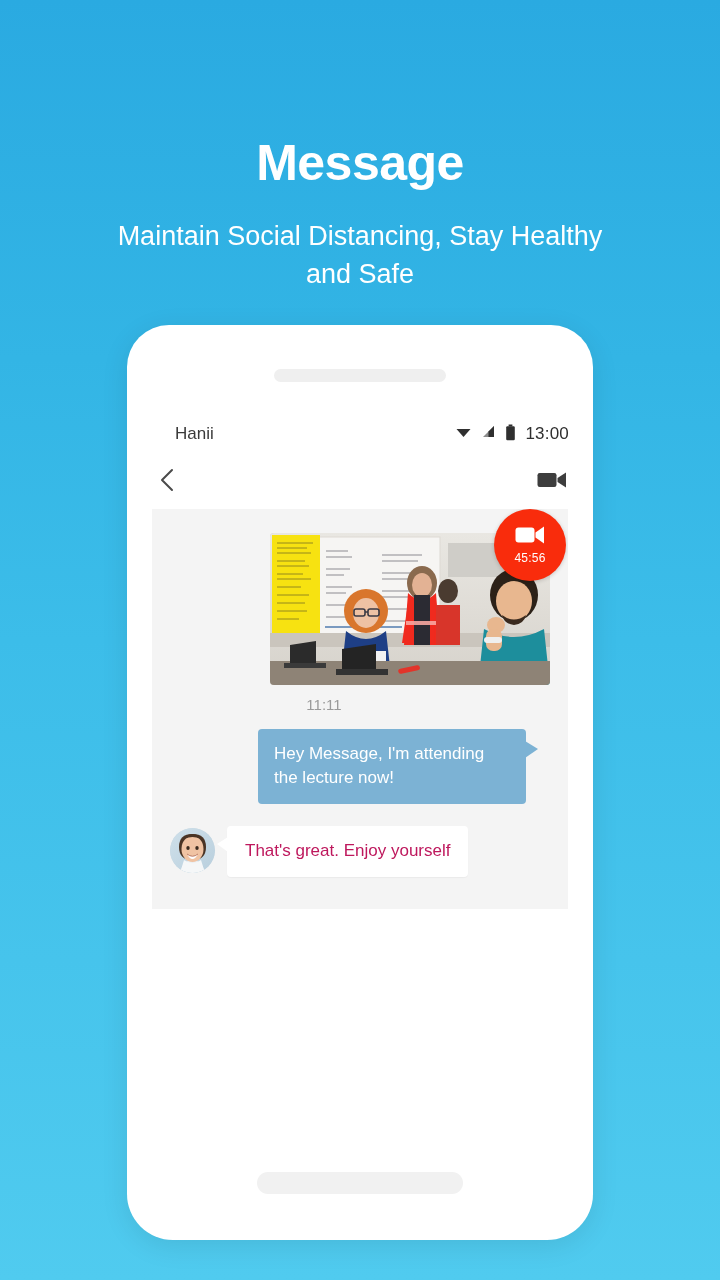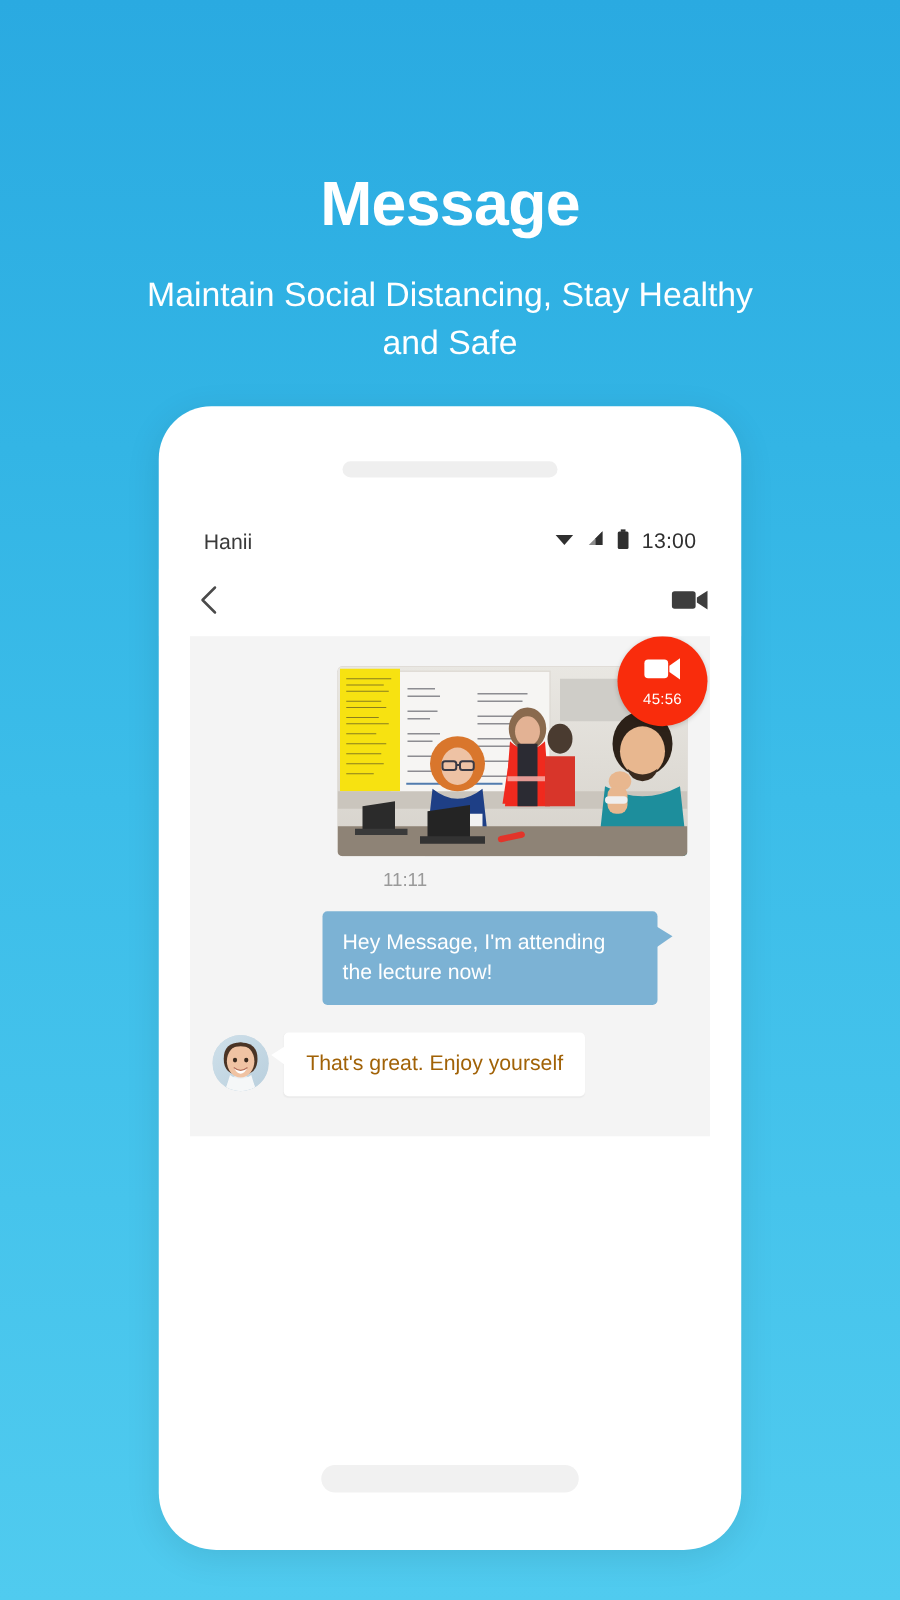--- a/index.html
+++ b/index.html
@@ -32,21 +32,21 @@
     position:absolute; left:50%; transform:translateX(-50%); top:44px;
     width:172px; height:13px; border-radius:7px; background:#efefef;
   }
   .homebar{
     position:absolute; left:50%; transform:translateX(-50%); bottom:46px;
     width:206px; height:22px; border-radius:11px; background:#f1f1f1;
   }
 
   
   .statusbar{
-    position:absolute; left:0; top:88px; width:466px; height:42px;
+    position:absolute; left:12px; top:88px; width:466px; height:42px;
     display:flex; align-items:center; padding:0 36px; color:#3c3c3c;
   }
   .carrier{ font-size:17px; color:#3a3a3a; }
   .status-right{ margin-left:auto; display:flex; gap:9px; }
   .clock{ font-size:17px; color:#2f2f2f; letter-spacing:0.2px; }
 
   
   .appbar{
     position:absolute; left:0; top:130px; width:466px; height:54px;
     display:flex; align-items:center; padding:0 24px; background:#ffffff;
@@ -98,21 +98,21 @@
     border-left:13px solid #7cb2d4;
   }
 
   .avatar{
     width:45px; height:45px; border-radius:50%; overflow:hidden; flex:0 0 45px;
     background:#c8d8e2; margin-right:12px; margin-top:2px;
   }
   .avatar svg{ display:block; width:45px; height:45px; }
 
   .bubble-in{
-    position:relative; background:#ffffff; color:#a16207;
+    position:relative; background:#ffffff; color:#be185d;
     font-size:17px; line-height:1.42; padding:13px 18px 14px 18px;
     border-radius:4px; max-width:250px; box-shadow:0 1px 1px rgba(0,0,0,0.04);
   }
   .bubble-in:before{
     content:""; position:absolute; left:-10px; top:11px;
     border-top:7px solid transparent; border-bottom:8px solid transparent;
     border-right:11px solid #ffffff;
   }
   .row-in{ margin-top:22px; }
 

